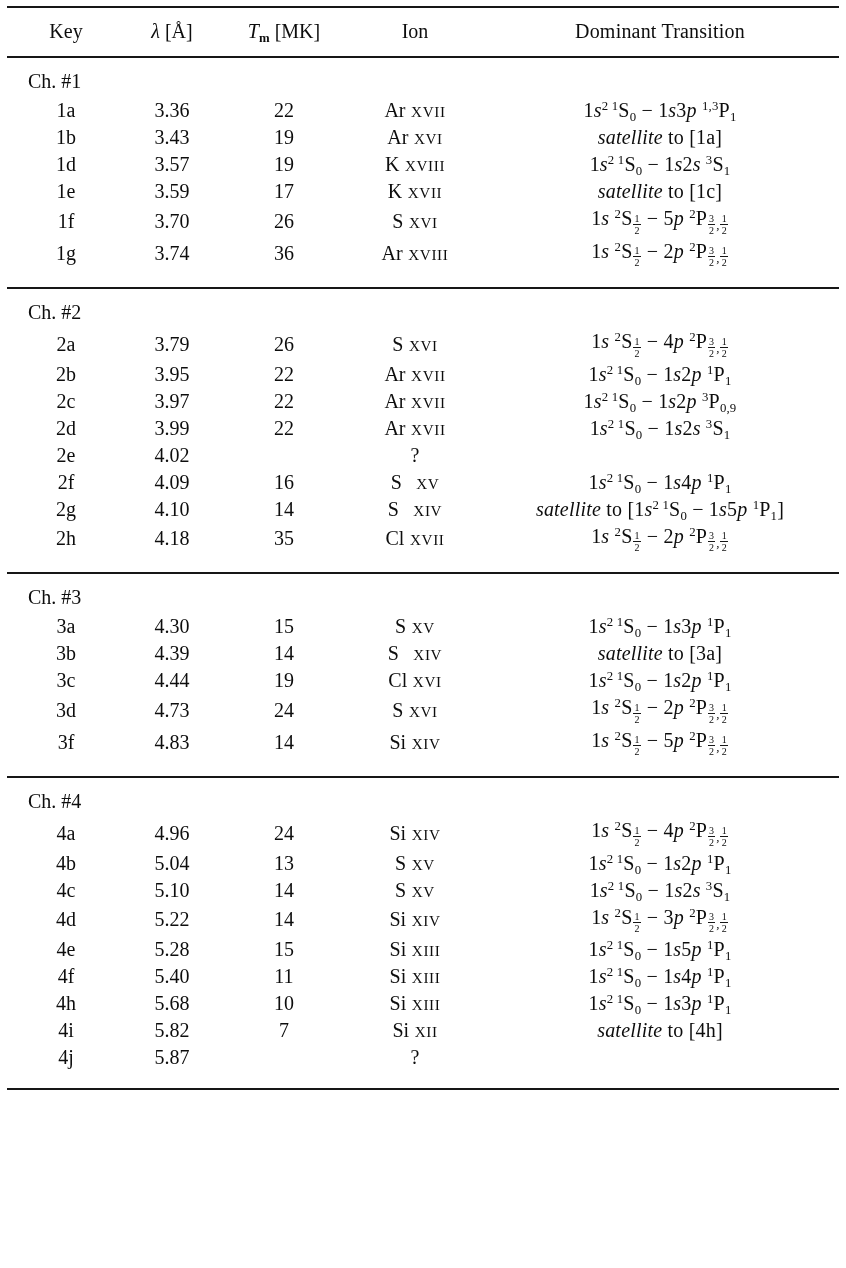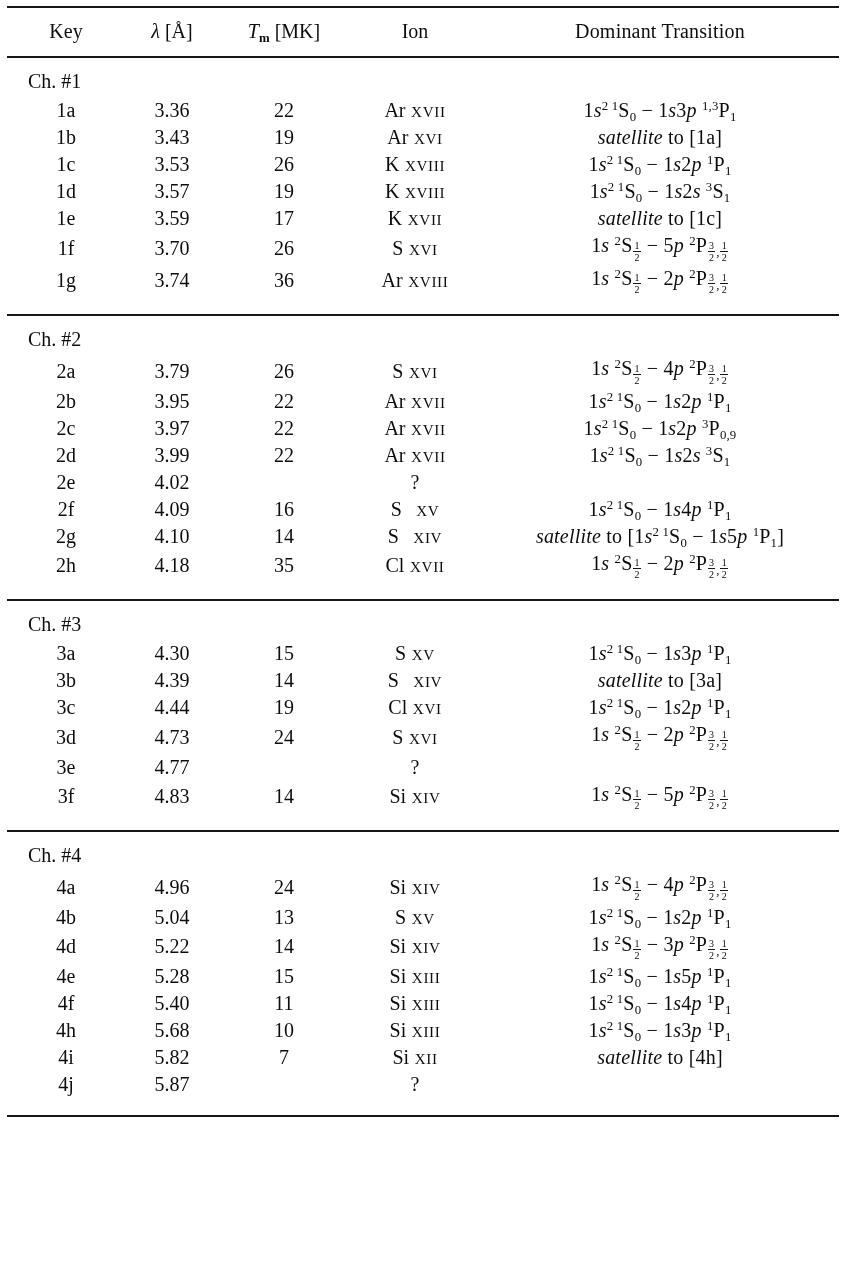--- a/index.html
+++ b/index.html
@@ -95,27 +95,20 @@
           <td class="c-tr">1<i>s</i><sup>2 1</sup>S<sub>0</sub> − 1<i>s</i>3<i>p</i> <sup>1,3</sup>P<sub>1</sub></td>
         </tr>
         <tr>
           <td class="c-key">1b</td>
           <td class="c-lam">3.43</td>
           <td class="c-tm">19</td>
           <td class="c-ion"><span>Ar</span><span class="gap1"></span><span class="sc">XVI</span></td>
           <td class="c-tr"><i>satellite</i> to [1a]</td>
         </tr>
         <tr>
-          <td class="c-key">1c</td>
-          <td class="c-lam">3.53</td>
-          <td class="c-tm">26</td>
-          <td class="c-ion"><span>K</span><span class="gap1"></span><span class="sc">XVIII</span></td>
-          <td class="c-tr">1<i>s</i><sup>2 1</sup>S<sub>0</sub> − 1<i>s</i>2<i>p</i> <sup>1</sup>P<sub>1</sub></td>
-        </tr>
-        <tr>
           <td class="c-key">1d</td>
           <td class="c-lam">3.57</td>
           <td class="c-tm">19</td>
           <td class="c-ion"><span>K</span><span class="gap1"></span><span class="sc">XVIII</span></td>
           <td class="c-tr">1<i>s</i><sup>2 1</sup>S<sub>0</sub> − 1<i>s</i>2<i>s</i> <sup>3</sup>S<sub>1</sub></td>
         </tr>
         <tr>
           <td class="c-key">1e</td>
           <td class="c-lam">3.59</td>
           <td class="c-tm">17</td>
@@ -224,27 +217,20 @@
           <td class="c-tr">1<i>s</i><sup>2 1</sup>S<sub>0</sub> − 1<i>s</i>2<i>p</i> <sup>1</sup>P<sub>1</sub></td>
         </tr>
         <tr>
           <td class="c-key">3d</td>
           <td class="c-lam">4.73</td>
           <td class="c-tm">24</td>
           <td class="c-ion"><span>S</span><span class="gap1"></span><span class="sc">XVI</span></td>
           <td class="c-tr">1<i>s</i> <sup>2</sup>S<span class="frac"><span class="fn">1</span><span class="fd">2</span></span> − 2<i>p</i> <sup>2</sup>P<span class="frac"><span class="fn">3</span><span class="fd">2</span></span><sub>,</sub><span class="frac"><span class="fn">1</span><span class="fd">2</span></span></td>
         </tr>
         <tr>
-          <td class="c-key">3e</td>
-          <td class="c-lam">4.77</td>
-          <td class="c-tm"></td>
-          <td class="c-ion"><span>?</span></td>
-          <td class="c-tr"></td>
-        </tr>
-        <tr>
           <td class="c-key">3f</td>
           <td class="c-lam">4.83</td>
           <td class="c-tm">14</td>
           <td class="c-ion"><span>Si</span><span class="gap1"></span><span class="sc">XIV</span></td>
           <td class="c-tr">1<i>s</i> <sup>2</sup>S<span class="frac"><span class="fn">1</span><span class="fd">2</span></span> − 5<i>p</i> <sup>2</sup>P<span class="frac"><span class="fn">3</span><span class="fd">2</span></span><sub>,</sub><span class="frac"><span class="fn">1</span><span class="fd">2</span></span></td>
         </tr>
       </tbody>
       <tbody class="chan">
         <tr>
           <td colspan="5" class="sec-title">Ch. #4</td>
@@ -257,20 +243,27 @@
           <td class="c-tr">1<i>s</i> <sup>2</sup>S<span class="frac"><span class="fn">1</span><span class="fd">2</span></span> − 4<i>p</i> <sup>2</sup>P<span class="frac"><span class="fn">3</span><span class="fd">2</span></span><sub>,</sub><span class="frac"><span class="fn">1</span><span class="fd">2</span></span></td>
         </tr>
         <tr>
           <td class="c-key">4b</td>
           <td class="c-lam">5.04</td>
           <td class="c-tm">13</td>
           <td class="c-ion"><span>S</span><span class="gap1"></span><span class="sc">XV</span></td>
           <td class="c-tr">1<i>s</i><sup>2 1</sup>S<sub>0</sub> − 1<i>s</i>2<i>p</i> <sup>1</sup>P<sub>1</sub></td>
         </tr>
         <tr>
+          <td class="c-key">4c</td>
+          <td class="c-lam">5.10</td>
+          <td class="c-tm">14</td>
+          <td class="c-ion"><span>S</span><span class="gap1"></span><span class="sc">XV</span></td>
+          <td class="c-tr">1<i>s</i><sup>2 1</sup>S<sub>0</sub> − 1<i>s</i>2<i>s</i> <sup>3</sup>S<sub>1</sub></td>
+        </tr>
+        <tr>
           <td class="c-key">4d</td>
           <td class="c-lam">5.22</td>
           <td class="c-tm">14</td>
           <td class="c-ion"><span>Si</span><span class="gap1"></span><span class="sc">XIV</span></td>
           <td class="c-tr">1<i>s</i> <sup>2</sup>S<span class="frac"><span class="fn">1</span><span class="fd">2</span></span> − 3<i>p</i> <sup>2</sup>P<span class="frac"><span class="fn">3</span><span class="fd">2</span></span><sub>,</sub><span class="frac"><span class="fn">1</span><span class="fd">2</span></span></td>
         </tr>
         <tr>
           <td class="c-key">4e</td>
           <td class="c-lam">5.28</td>
           <td class="c-tm">15</td>

